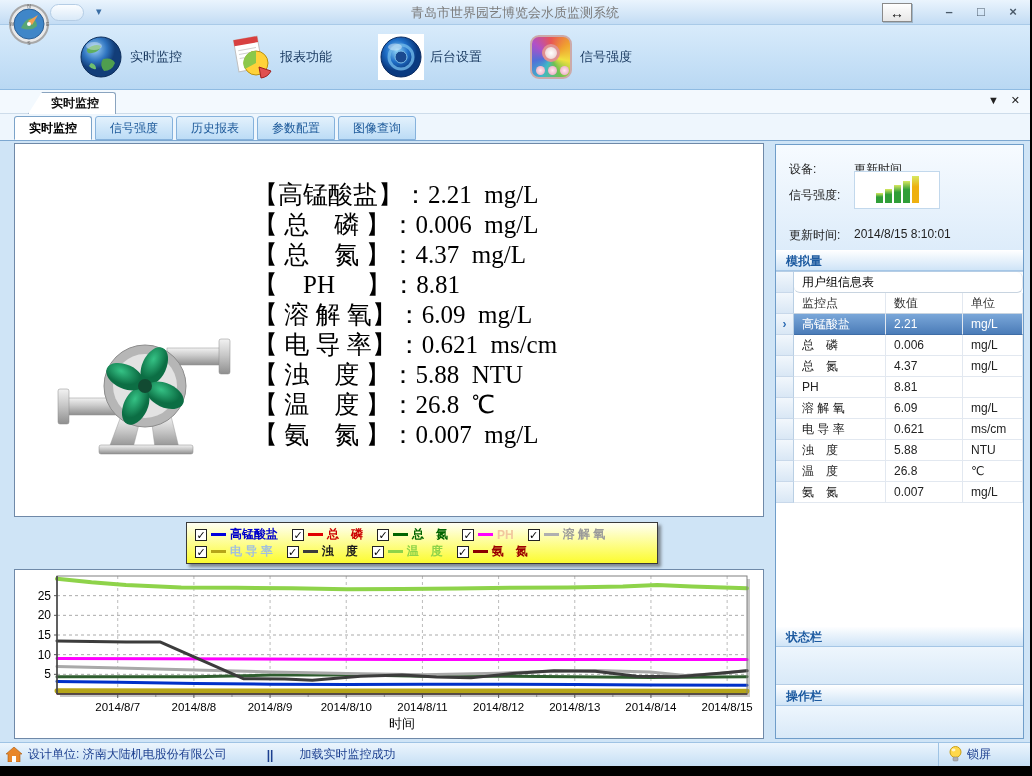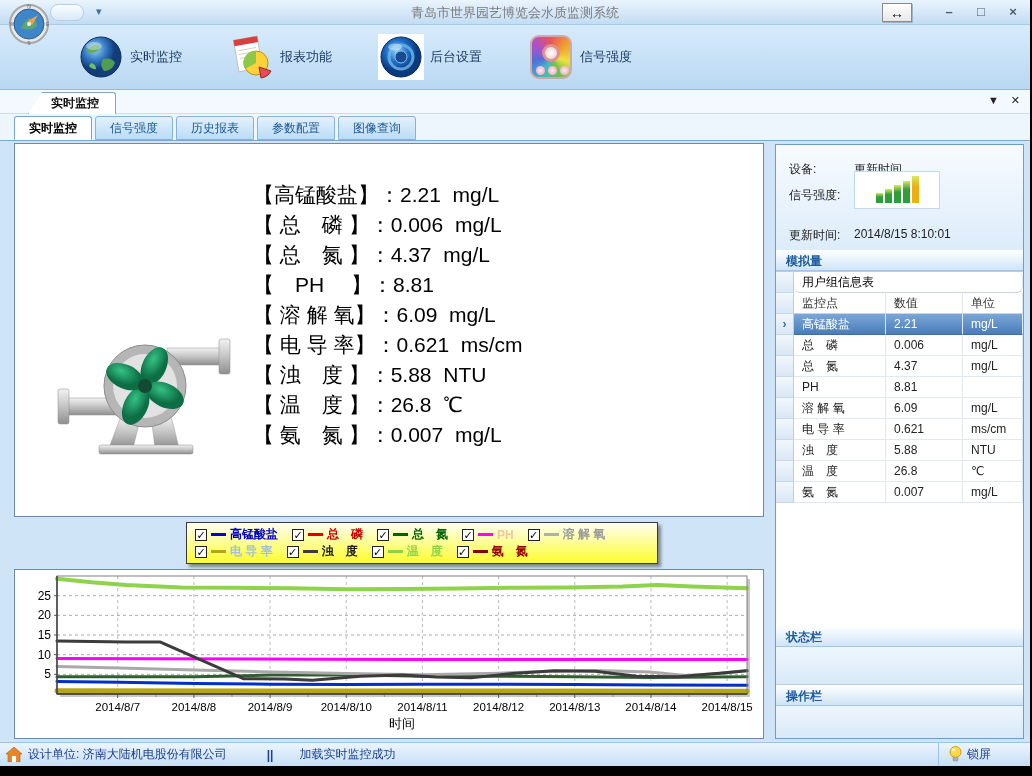--- a/index.html
+++ b/index.html
@@ -64,21 +64,21 @@
     border-bottom:1px solid #fff; }
 
   
   .content { position:absolute; left:0; top:140px; width:1030px; height:602px; background:#cfe4f6;
     border-top:1px solid #7da7d0; }
 
   .readings-panel { position:absolute; left:14px; top:2px; width:750px; height:374px;
     background:#fff; border:1px solid #6f89a8; }
   .pump { position:absolute; left:34px; top:164px; }
   .readings { position:absolute; left:238px; top:36px;
-    font-family:Liberation Sans, sans-serif; font-size:21px; color:#000; }
+    font-family:Liberation Serif, serif; font-size:25px; color:#000; }
   .readings .r-line { height:30px; line-height:30px; white-space:pre; }
 
   .legend-strip { position:absolute; left:14px; top:376px; width:750px; height:52px; }
   .legend-box { position:absolute; left:172px; top:5px; width:472px; height:42px;
     background:linear-gradient(#fffff4,#fcfc2e); border:1px solid #3a3a3a;
     box-shadow:3px 3px 3px rgba(60,60,60,.55); padding:3px 8px; }
   .legend-row { display:flex; align-items:center; height:17px; gap:0; }
   .legend-item { display:flex; align-items:center; gap:4px; margin-right:14px; }
   .lg-check { width:12px; height:12px; background:#fff; border:1px solid #222; font-size:11px;
     line-height:10px; text-align:center; font-weight:bold; color:#000; cursor:pointer; flex:0 0 auto; }

